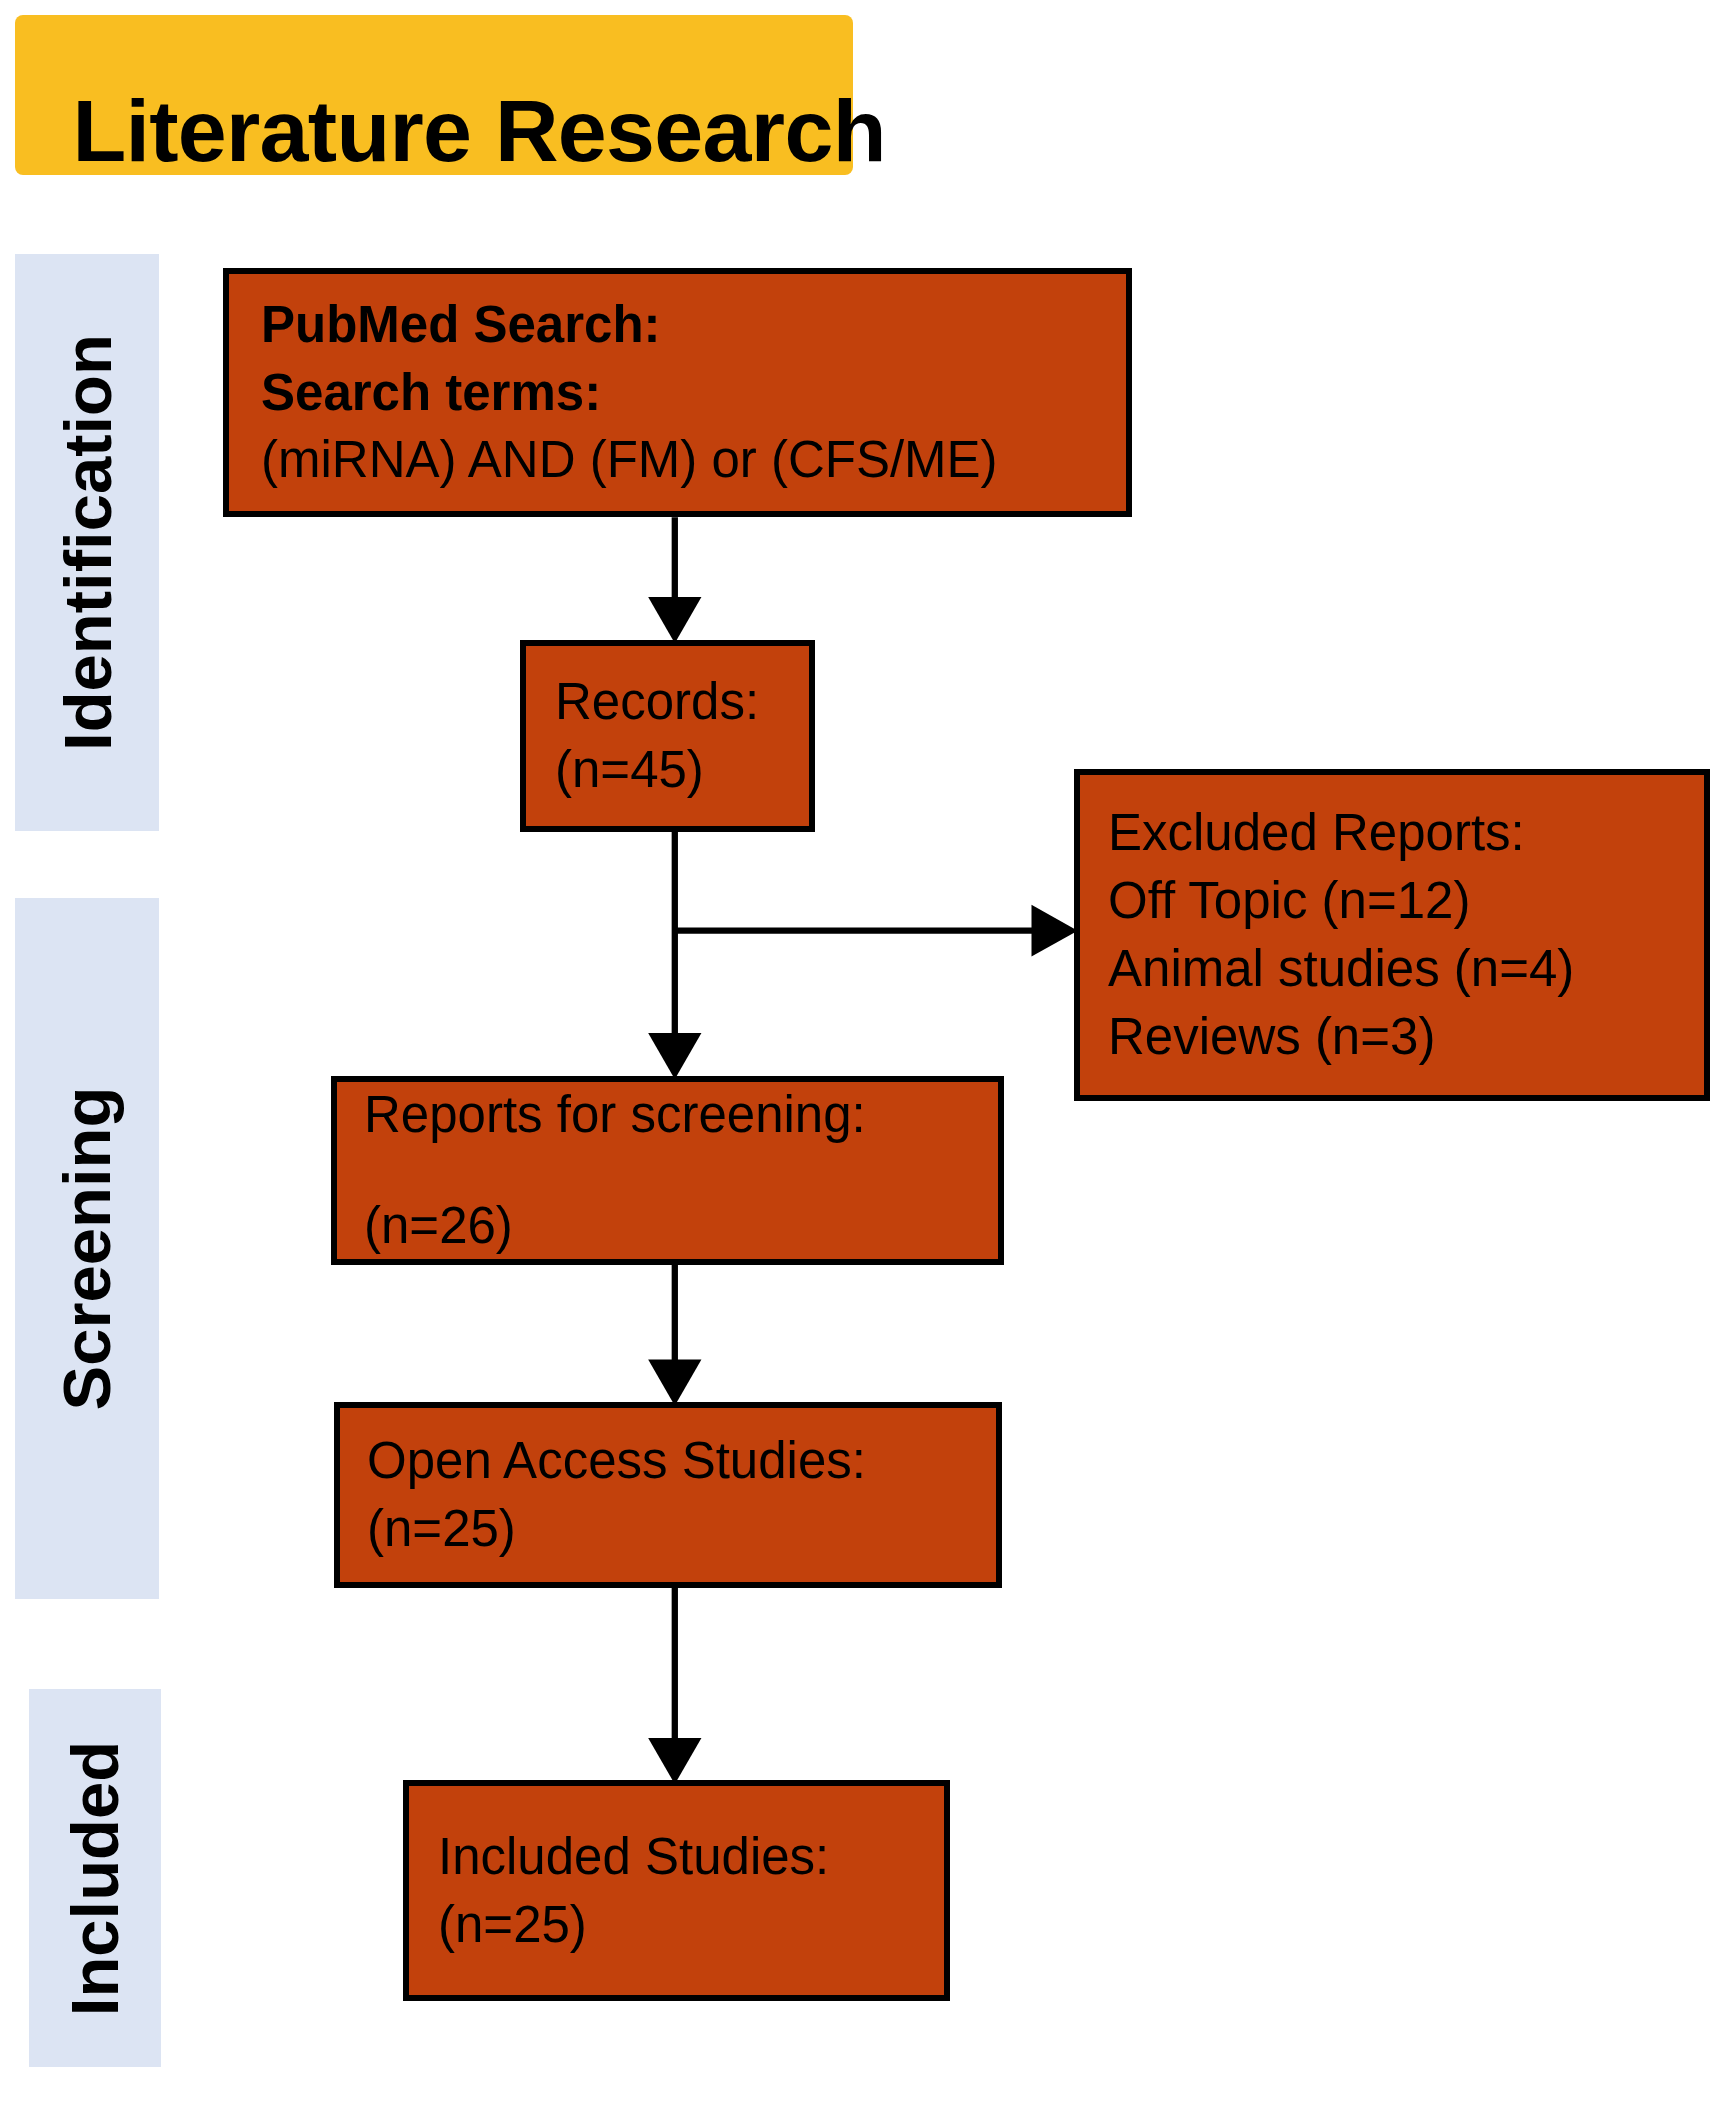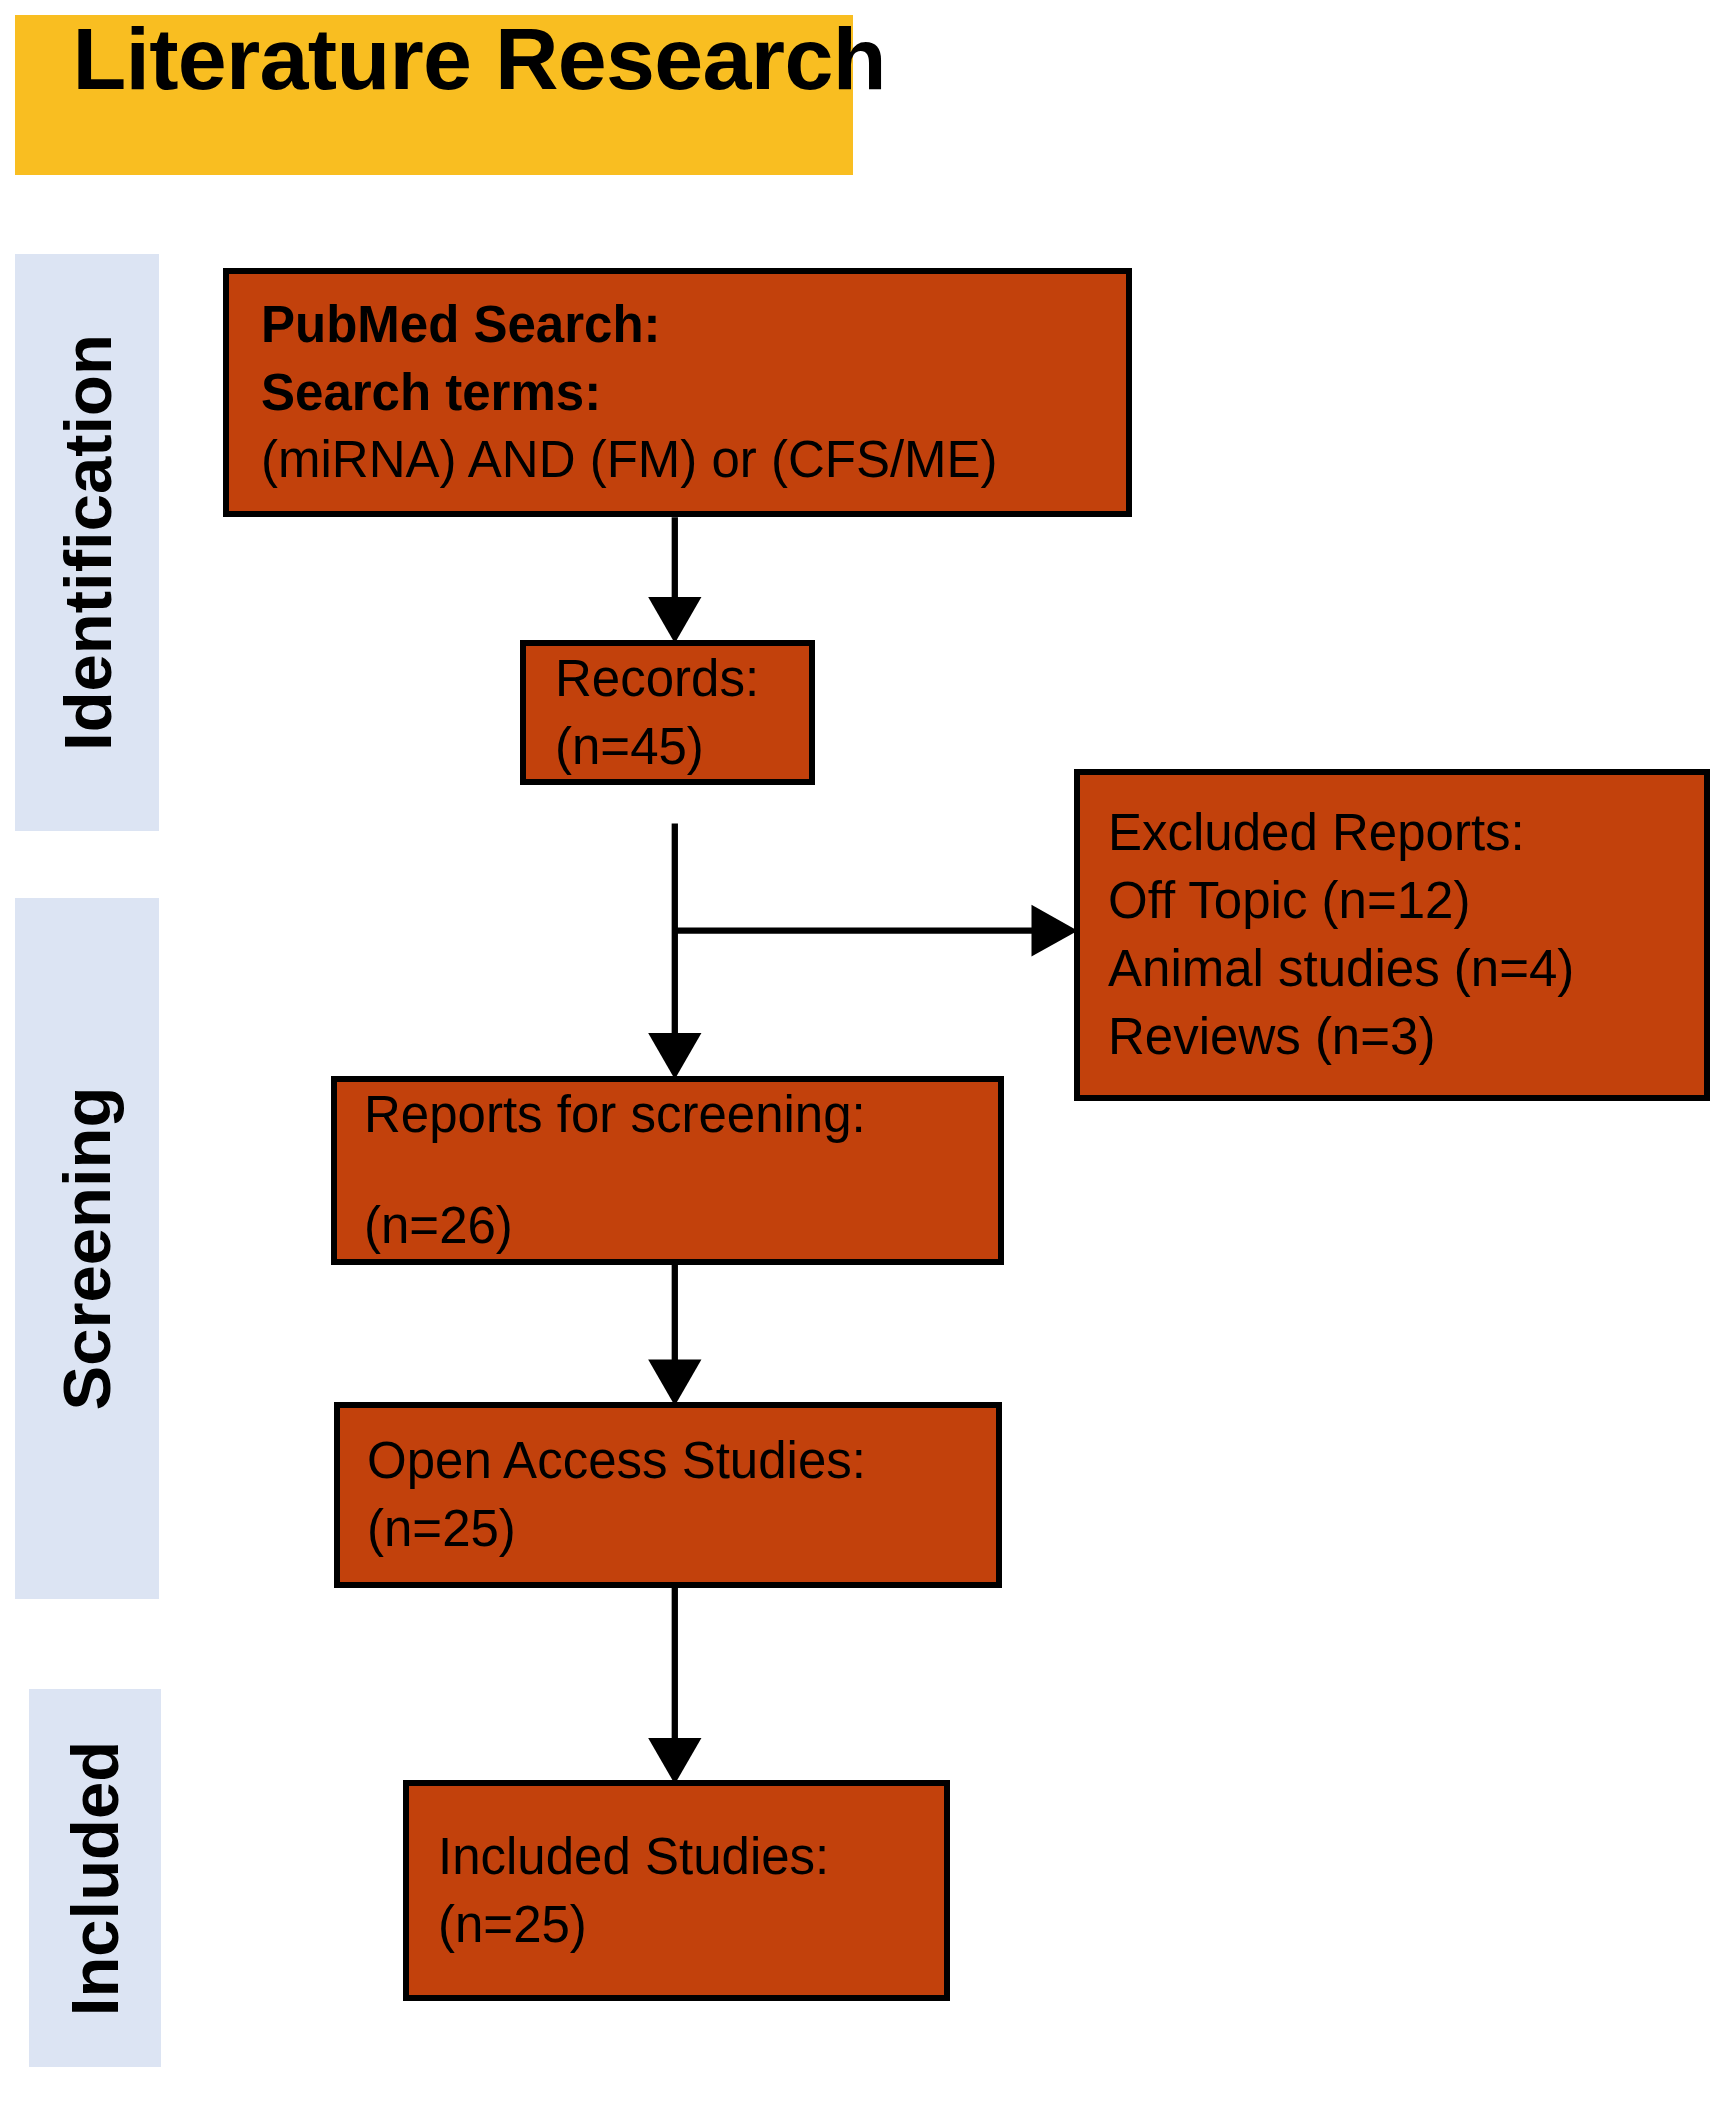--- a/index.html
+++ b/index.html
@@ -17,23 +17,24 @@
 
   
   #title-banner {
     position: absolute;
     left: 15.4px;
     top: 14.7px;
     width: 838px;
     height: 160px;
     background: #F9BE21;
     display: flex;
-    align-items: flex-start;
+    align-items: flex-end;
     box-sizing: border-box;
     padding-left: 57px;
+    border-radius: 8px;
   }
   #title-banner .title-text {
     font-size: 88px;
     font-weight: bold;
     color: #000000;
     line-height: 1;
     letter-spacing: -0.7px;
     white-space: nowrap;
   }
 
@@ -70,21 +71,21 @@
   }
   .flow-box .box-line {
     font-size: 51px;
     line-height: 1.33;
     color: #000000;
     white-space: nowrap;
   }
   .flow-box .box-line.bold { font-weight: bold; }
 
   #box-pubmed   { left: 223px;  top: 268px;  width: 909px; height: 249px; padding-left: 32px; }
-  #box-records  { left: 520px;  top: 640px;  width: 295px;  height: 145px; padding-left: 29px; }
+  #box-records  { left: 520px;  top: 640px;  width: 295px;  height: 192px; padding-left: 29px; }
   #box-excluded { left: 1074px; top: 769px; width: 636px;  height: 332px; padding-left: 28px; }
   #box-screening{ left: 331px;  top: 1076px; width: 673px;  height: 189px; padding-left: 27px; gap: 43px; }
   #box-openaccess{ left: 334px; top: 1402px; width: 668px;  height: 186px; padding-left: 27px; }
   #box-included { left: 403px;  top: 1780px; width: 547px;  height: 221px; padding-left: 29px; }
 
   
   #connectors {
     position: absolute;
     left: 0;
     top: 0;

